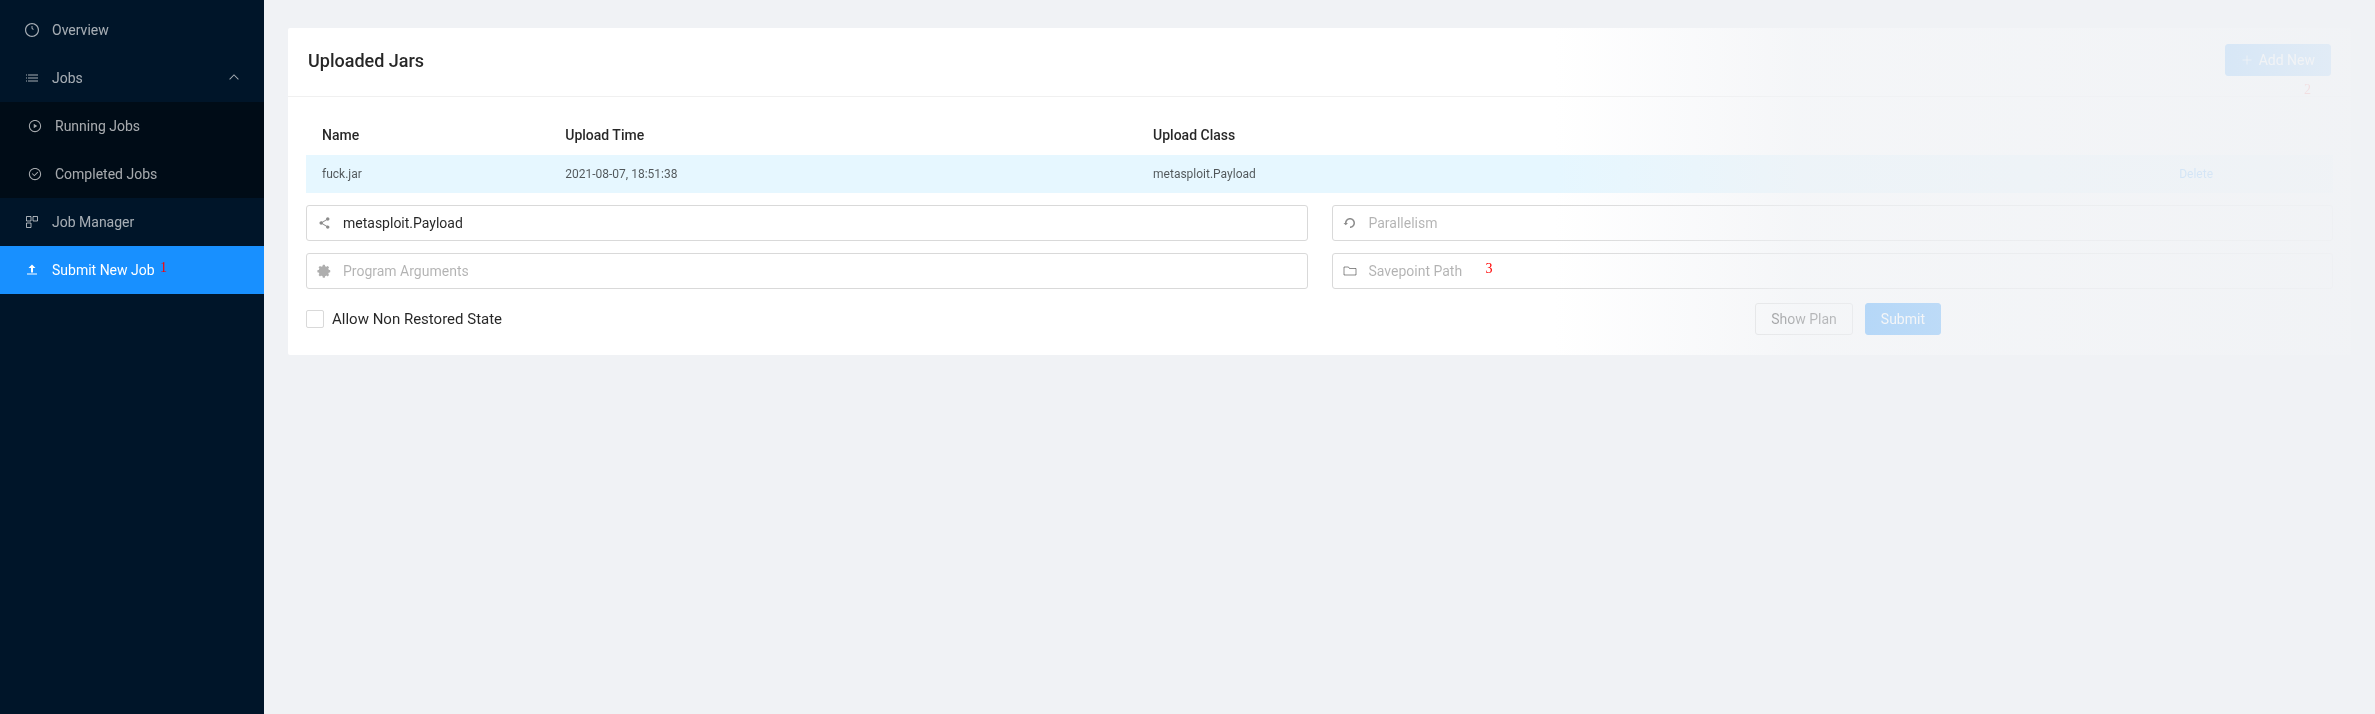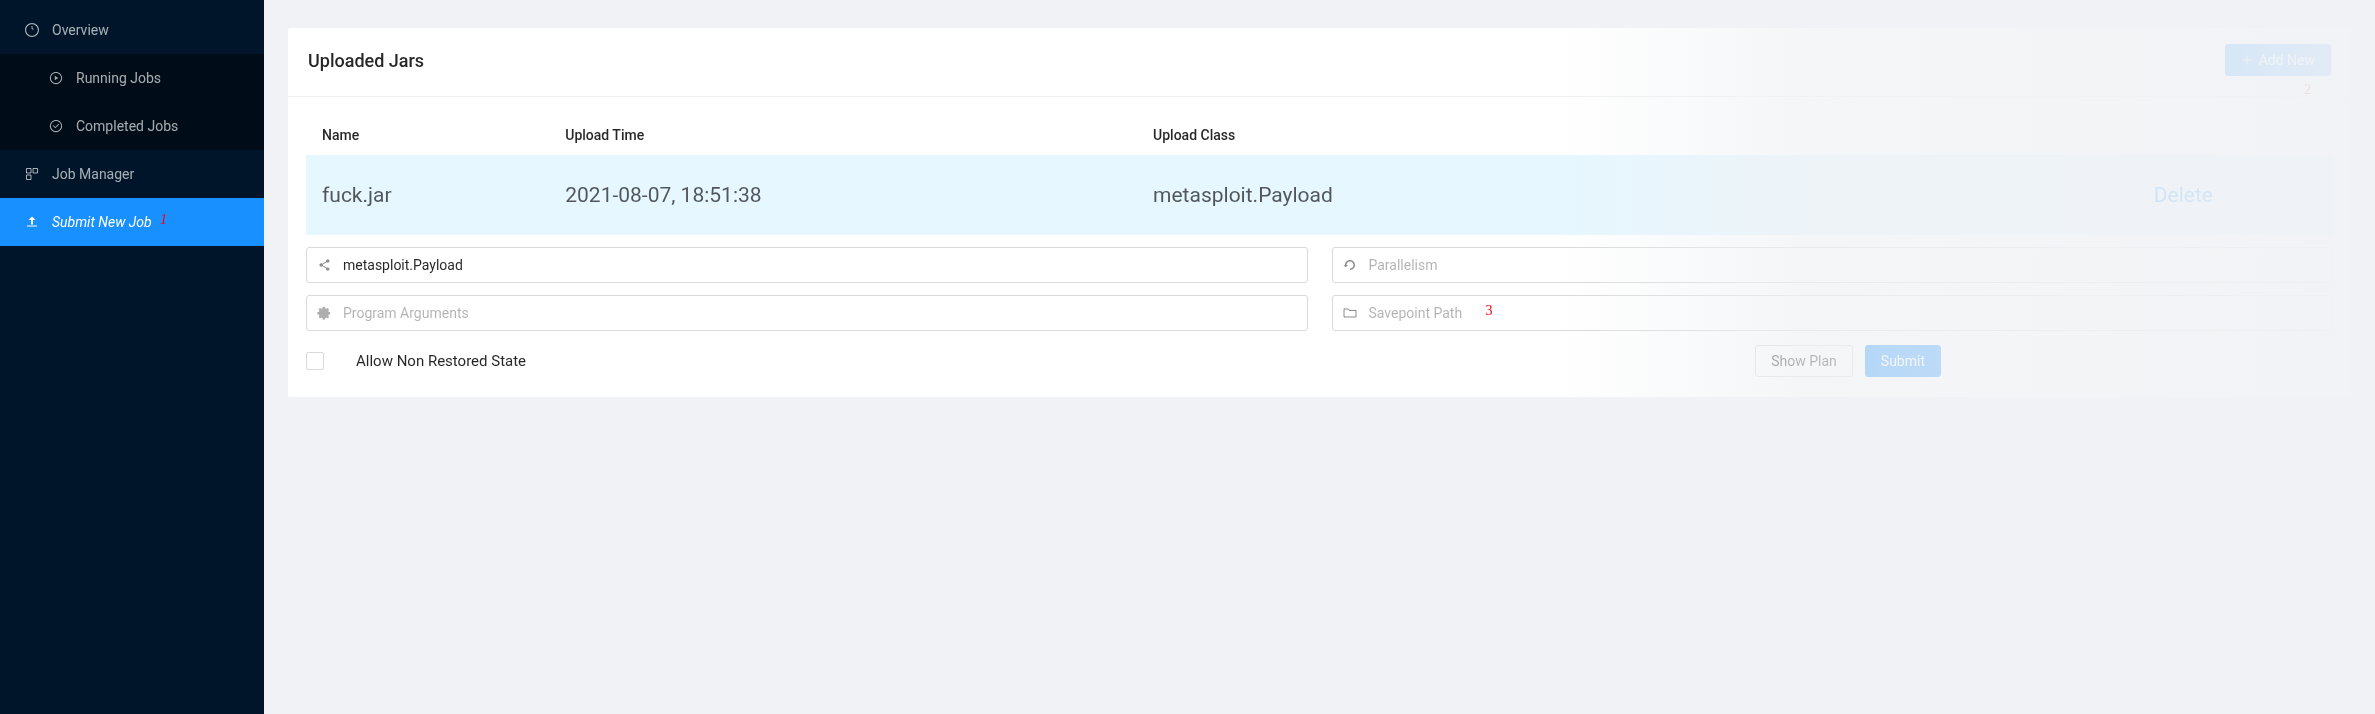--- a/index.html
+++ b/index.html
@@ -4,68 +4,81 @@
 <style>
 * { box-sizing: border-box; margin: 0; padding: 0; font-family: -apple-system, BlinkMacSystemFont, "Segoe UI", Roboto, "Helvetica Neue", Arial, sans-serif; }
 body { background: #f0f2f5; display: flex; min-height: 714px; width: 2375px; }
 .right-fade { position: absolute; right: 0; top: 0; bottom: 0; width: 820px; background: linear-gradient(to right, rgba(240,242,245,0) 0%, rgba(240,242,245,0.7) 30%, rgba(240,242,245,0.95) 100%); pointer-events: none; }
 
 
 .sidebar { width: 264px; background: #001529; color: rgba(255,255,255,0.65); flex-shrink: 0; padding-top: 6px; }
 .menu-item { display: flex; align-items: center; height: 48px; padding: 0 24px; cursor: pointer; color: rgba(255,255,255,0.65); font-size: 14px; }
 .menu-item .icon { width: 16px; height: 16px; margin-right: 12px; display: inline-flex; align-items: center; justify-content: center; }
 .menu-item .arrow { margin-left: auto; }
-.submenu .menu-item { padding-left: 48px; background: #000c17; }
+.submenu .menu-item { padding-left: 27px; background: #000c17; }
 .menu-item.active { background: #1890ff; color: #fff; }
 
 
 .main { flex: 1; padding: 8px 24px 24px 24px; position: relative; margin-top: 20px; }
 .card { background: #fff; border-radius: 2px; margin: 0; }
 .card-head { display: flex; align-items: center; justify-content: space-between; padding: 16px 20px 20px 20px; border-bottom: 1px solid #f0f0f0; }
 .card-title { font-size: 18px; font-weight: 500; color: rgba(0,0,0,0.85); }
 .btn { display: inline-flex; align-items: center; justify-content: center; height: 32px; padding: 0 15px; border-radius: 3px; font-size: 14px; cursor: pointer; border: 1px solid #d9d9d9; background: #fff; color: rgba(0,0,0,0.85); }
 .btn-primary { background: #1890ff; border-color: #1890ff; color: #fff; }
 .btn .icon { margin-right: 6px; display: inline-flex; }
 
 .card-body { padding: 18px 18px 20px 18px; }
 .table { width: 100%; border-collapse: collapse; }
 .table th { text-align: left; padding: 12px 16px; font-weight: 500; color: rgba(0,0,0,0.85); font-size: 14px; }
-.table td { padding: 28px 16px; font-size: 21px; color: rgba(0,0,0,0.65); }
+.table td { padding: 12px 16px; font-size: 12px; color: rgba(0,0,0,0.65); }
 .table tr.selected td { background: #e6f7ff; }
 .table .delete { color: #1890ff; cursor: pointer; text-align: right; }
 .table td.action { text-align: right; padding-right: 120px; }
 
 .form-row { display: flex; gap: 24px; margin-top: 12px; }
 .form-col { flex: 1; min-width: 0; }
 .input-wrap { position: relative; }
 .input { width: 100%; height: 36px; border: 1px solid #d9d9d9; border-radius: 3px; padding: 0 12px 0 36px; font-size: 14px; color: rgba(0,0,0,0.85); }
 .input::placeholder { color: rgba(0,0,0,0.3); }
 .input-icon { position: absolute; left: 10px; top: 50%; transform: translateY(-50%); color: rgba(0,0,0,0.45); width: 16px; height: 16px; display: inline-flex; }
 
-.bottom-row { display: flex; align-items: center; margin-top: 14px; gap: 24px; }
+.bottom-row { display: flex; align-items: center; margin-top: 14px; }
 .checkbox { width: 18px; height: 18px; border: 1px solid #d9d9d9; border-radius: 2px; margin-right: 8px; }
 .checkbox-label { font-size: 15px; color: rgba(0,0,0,0.85); }
 .btn-group { margin-left: auto; display: flex; gap: 12px; margin-right: 392px; }
 
 .annot { position: absolute; color: #ff0000; font-size: 14px; font-family: serif; pointer-events: none; }
 </style>
 </head>
 <body>
 
 <div class="sidebar">
   <div class="menu-item">
     <span class="icon">
       <svg viewBox="0 0 1024 1024" width="16" height="16" fill="currentColor">
           <path d="M512 64C264.6 64 64 264.6 64 512s200.6 448 448 448 448-200.6 448-448S759.4 64 512 64zm0 820c-205.4 0-372-166.6-372-372s166.6-372 372-372 372 166.6 372 372-166.6 372-372 372z"></path>
           <path d="M623 470l-80-80V256h-62v160l98 98z"></path>
         </svg>
     </span>
     <span>Overview</span>
   </div>
 
+  <div class="menu-item">
+    <span class="icon">
+      <svg viewBox="0 0 1024 1024" width="16" height="16" fill="currentColor">
+          <path d="M128 288h64v64h-64zM256 288h640v64H256zM128 480h64v64h-64zM256 480h640v64H256zM128 672h64v64h-64zM256 672h640v64H256z"></path>
+        </svg>
+    </span>
+    <span>Jobs</span>
+    <span class="arrow">
+      <svg viewBox="0 0 1024 1024" width="12" height="12" fill="currentColor">
+          <path d="M512 394L166 740l-60-60 406-406 406 406-60 60z"></path>
+        </svg>
+    </span>
+  </div>
   <div class="submenu">
     <div class="menu-item">
       <span class="icon">
         <svg viewBox="0 0 1024 1024" width="14" height="14" fill="currentColor">
             <path d="M512 64C264.6 64 64 264.6 64 512s200.6 448 448 448 448-200.6 448-448S759.4 64 512 64zm0 820c-205.4 0-372-166.6-372-372s166.6-372 372-372 372 166.6 372 372-166.6 372-372 372z"></path>
             <path d="M420 352v320l260-160z"></path>
           </svg>
       </span>
       <span>Running Jobs</span>
     </div>
@@ -83,21 +96,21 @@
 
   <div class="menu-item">
     <span class="icon">
       <svg viewBox="0 0 1024 1024" width="16" height="16" fill="currentColor">
           <path d="M160 160h288v288H160zM576 160h288v288H576zM160 576h288v288H160z" fill="none" stroke="currentColor" stroke-width="64"></path>
         </svg>
     </span>
     <span>Job Manager</span>
   </div>
 
-  <div class="menu-item active" style="position:relative;font-style:italic;">
+  <div class="menu-item active" style="position:relative;">
     <span class="icon">
       <svg viewBox="0 0 1024 1024" width="16" height="16" fill="currentColor">
           <path d="M512 160L288 384h160v288h128V384h160zM192 736h640v64H192z"></path>
         </svg>
     </span>
     <span>Submit New Job</span>
     <span class="annot" style="left:160px; top:14px;">1</span>
   </div>
 </div>
 

